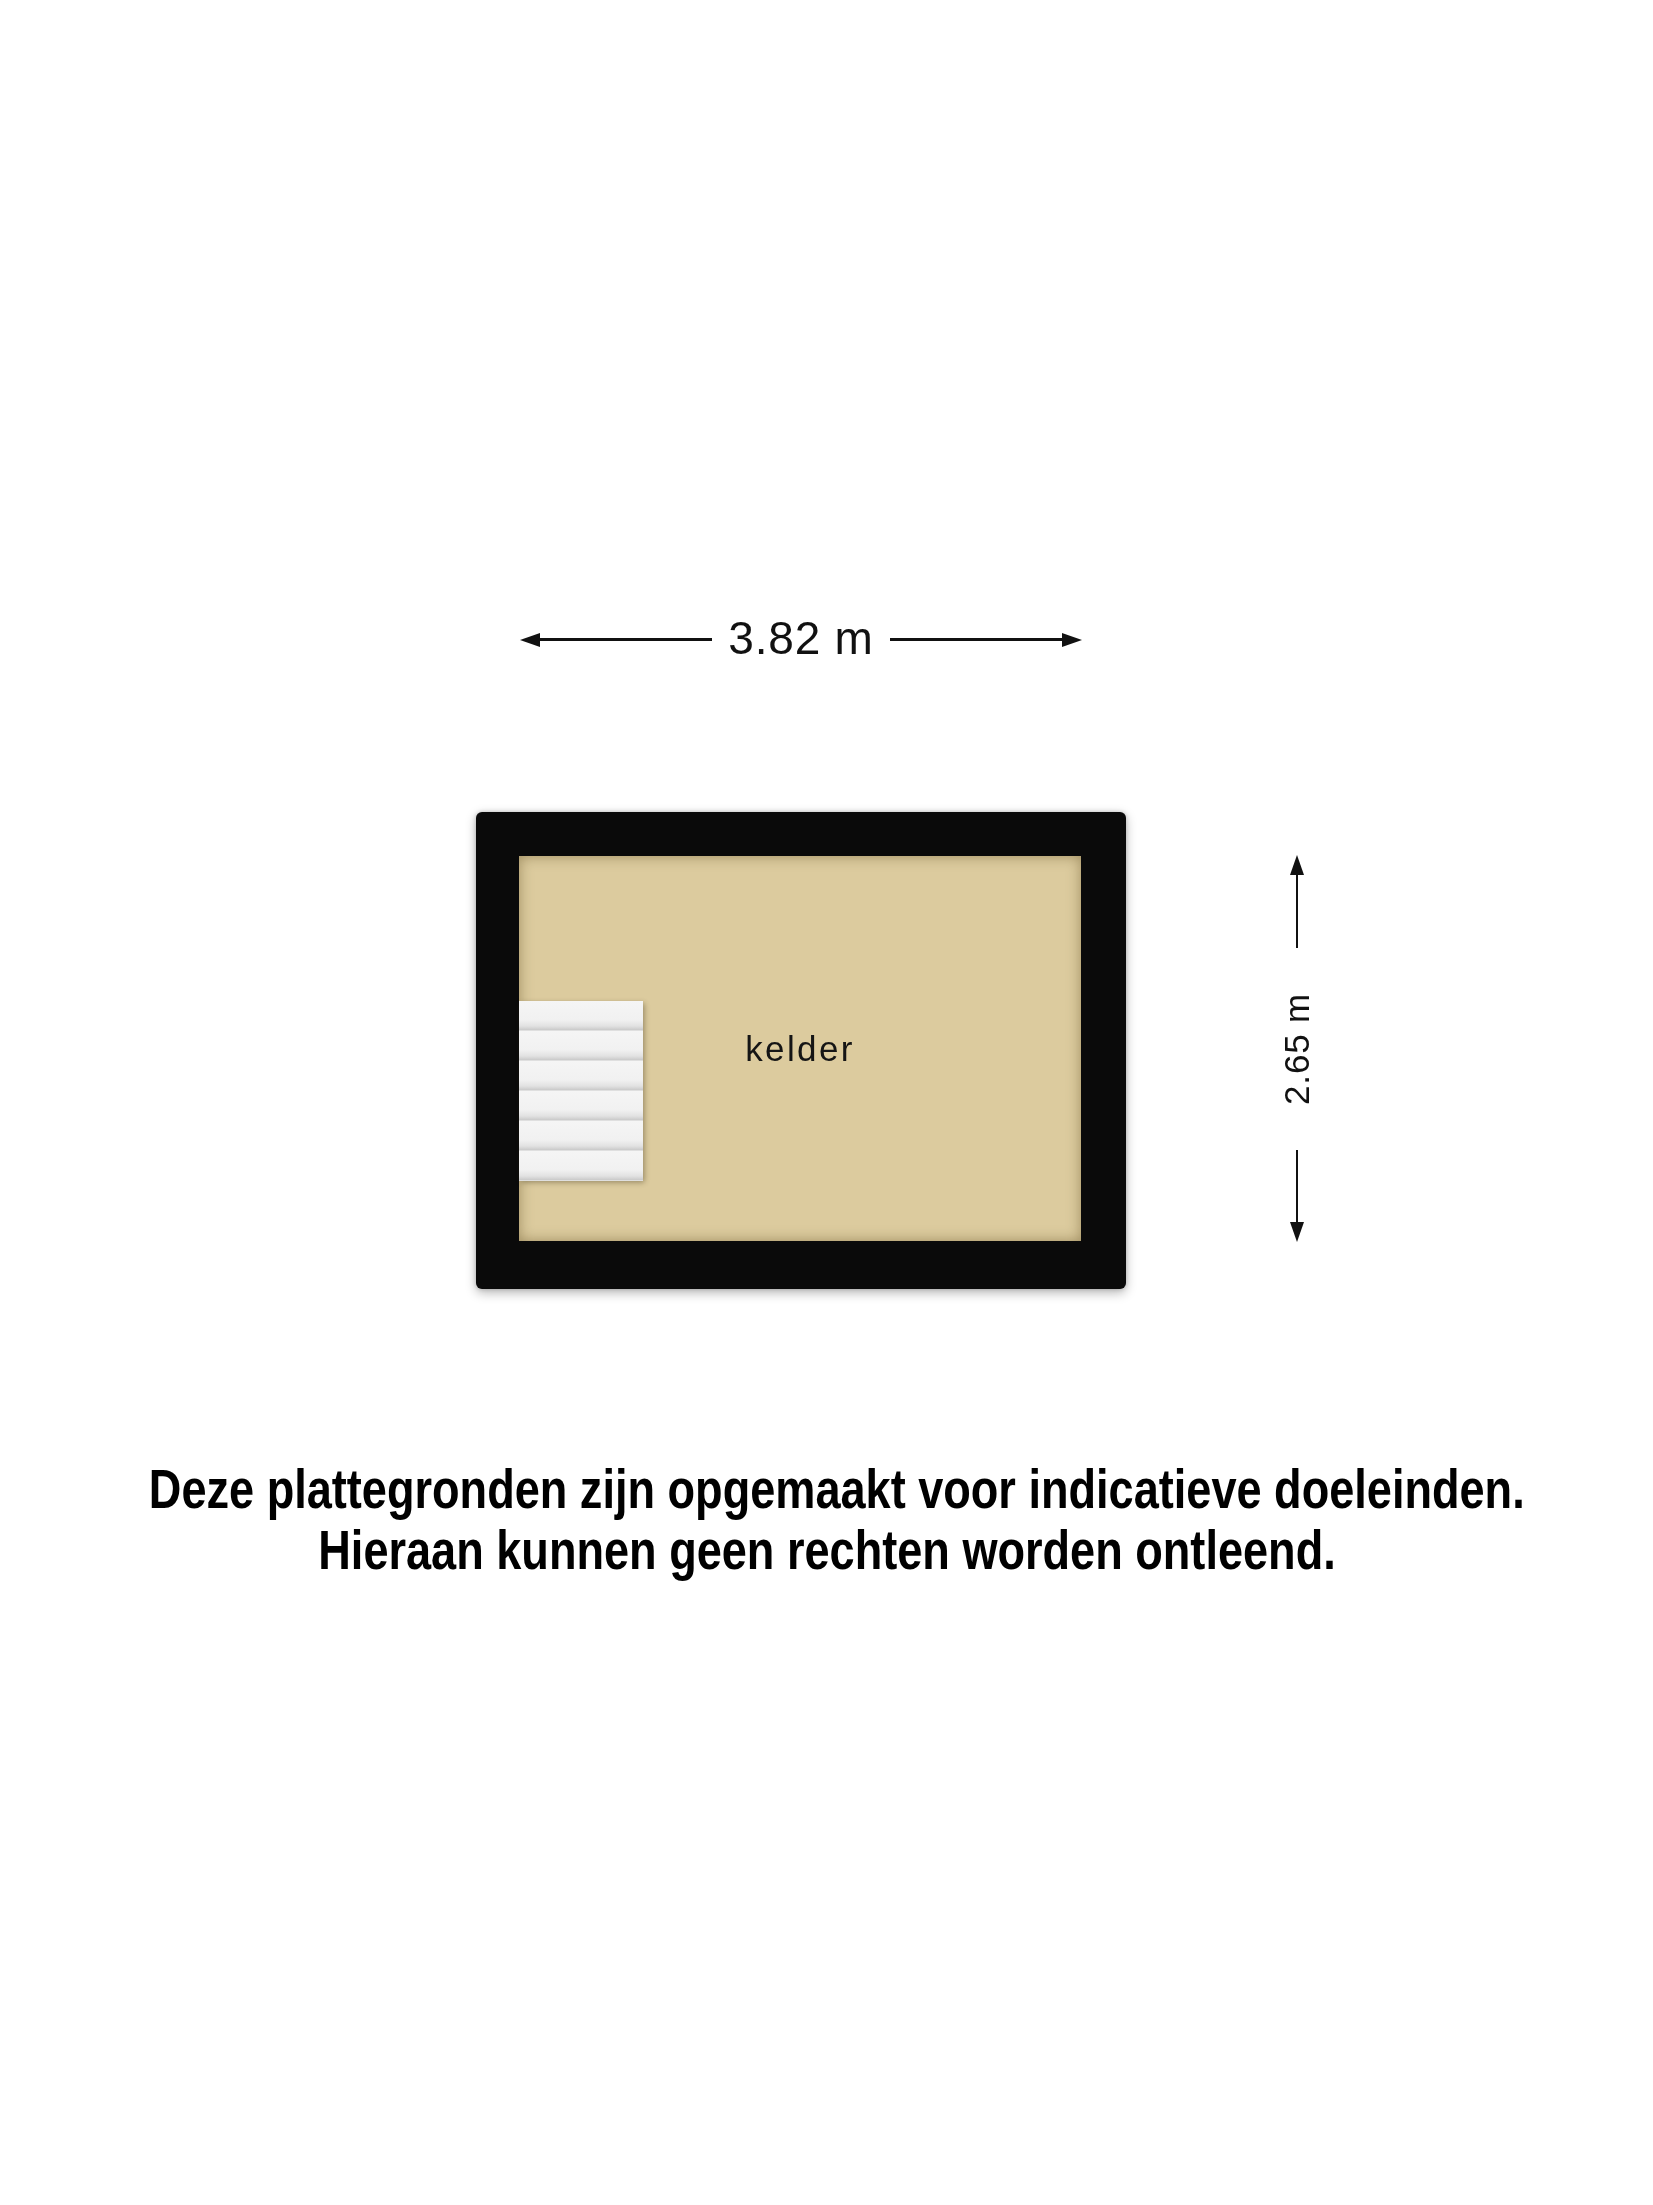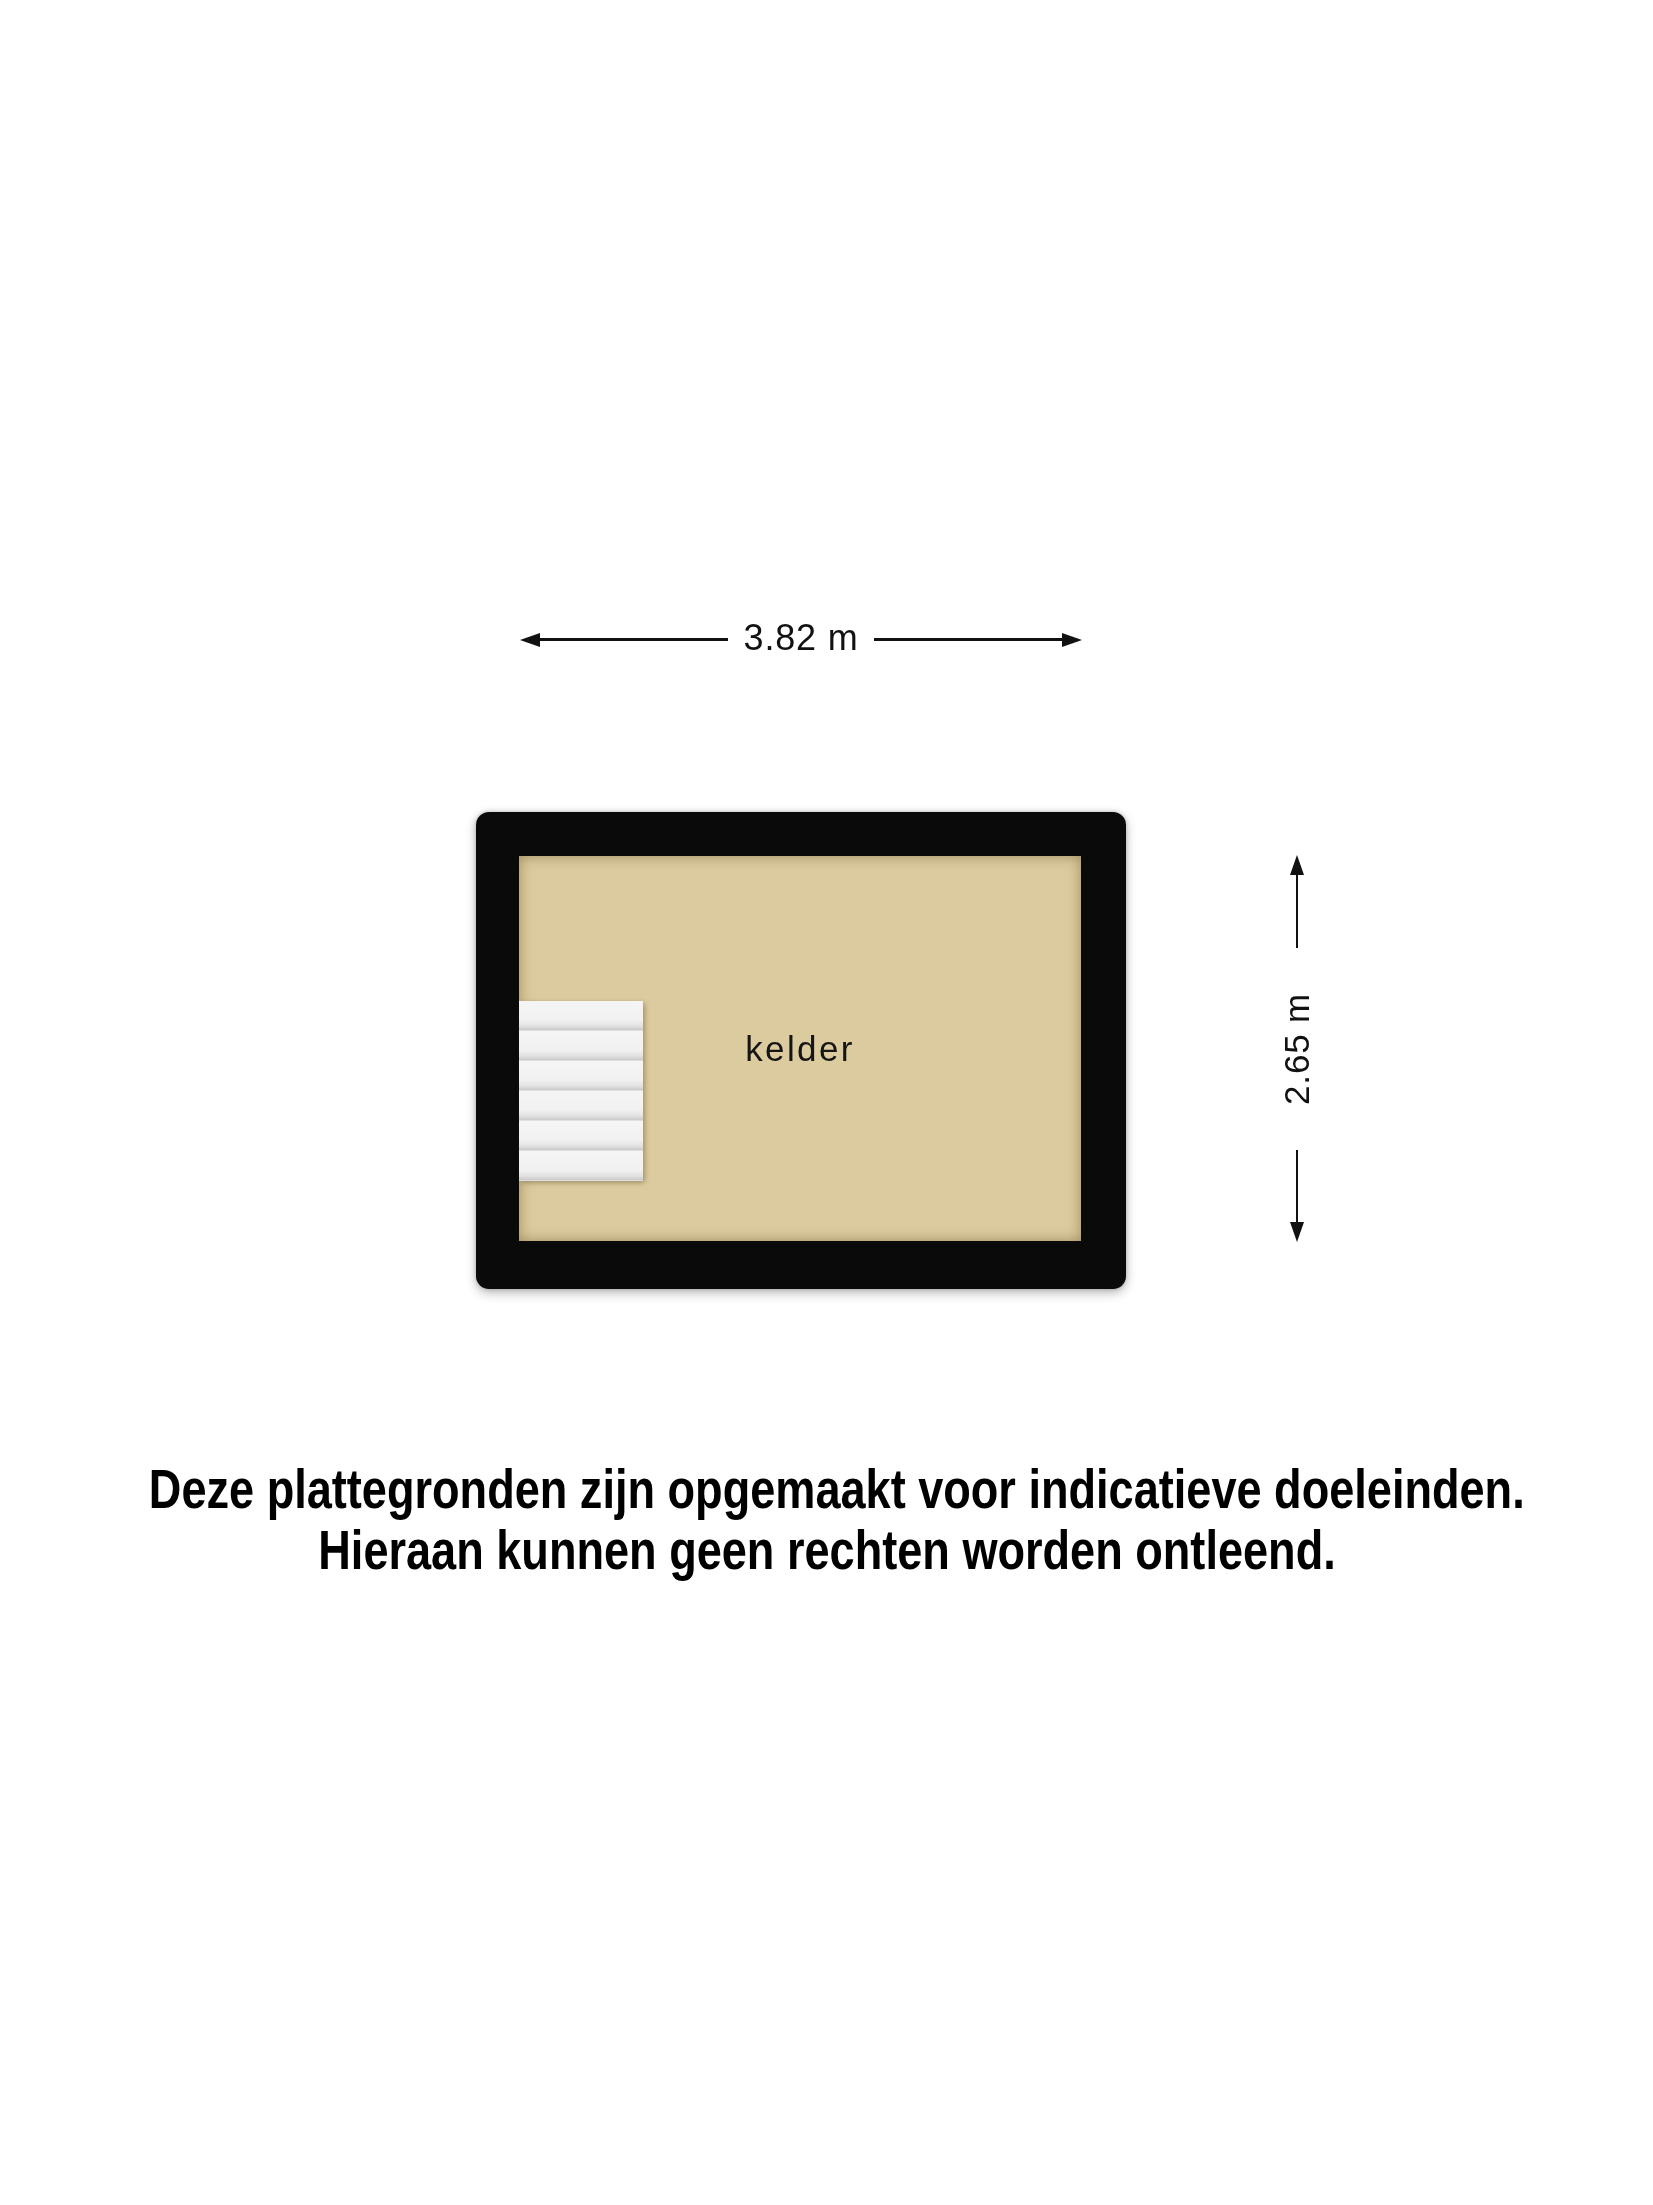--- a/index.html
+++ b/index.html
@@ -21,21 +21,21 @@
 
   
   .dim-h {
     position: absolute;
     left: 520px; top: 622px;
     width: 562px; height: 35px;
     display: flex; align-items: center;
   }
   .dim-h .line { height: 2.4px; background: var(--ink); flex: 1; }
   .dim-h .label {
-    font-size: 36px; letter-spacing: 0.8px;
+    font-size: 46px; letter-spacing: 0.8px;
     padding: 0 15.8px; white-space: nowrap;
     transform: translateY(-1.6px);
   }
   .ah-left {
     width: 0; height: 0;
     border-top: 7px solid transparent;
     border-bottom: 7px solid transparent;
     border-right: 20.5px solid var(--ink);
   }
   .ah-right {
@@ -44,21 +44,21 @@
     border-bottom: 7px solid transparent;
     border-left: 20.5px solid var(--ink);
   }
 
   
   .room {
     position: absolute;
     left: 476px; top: 812px;
     width: 650px; height: 477px;
     background: var(--wall);
-    border-radius: 13px;
+    border-radius: 6px;
     box-shadow: 0 3.2px 11px rgba(0,0,0,0.28), 0 0 4.7px rgba(0,0,0,0.18);
   }
   .floor {
     position: absolute;
     left: 43px; top: 44px; right: 45px; bottom: 48px;
     background: var(--floor);
     box-shadow: inset 0 0 14px rgba(105, 88, 44, 0.55);
   }
   .stairs {
     position: absolute;

